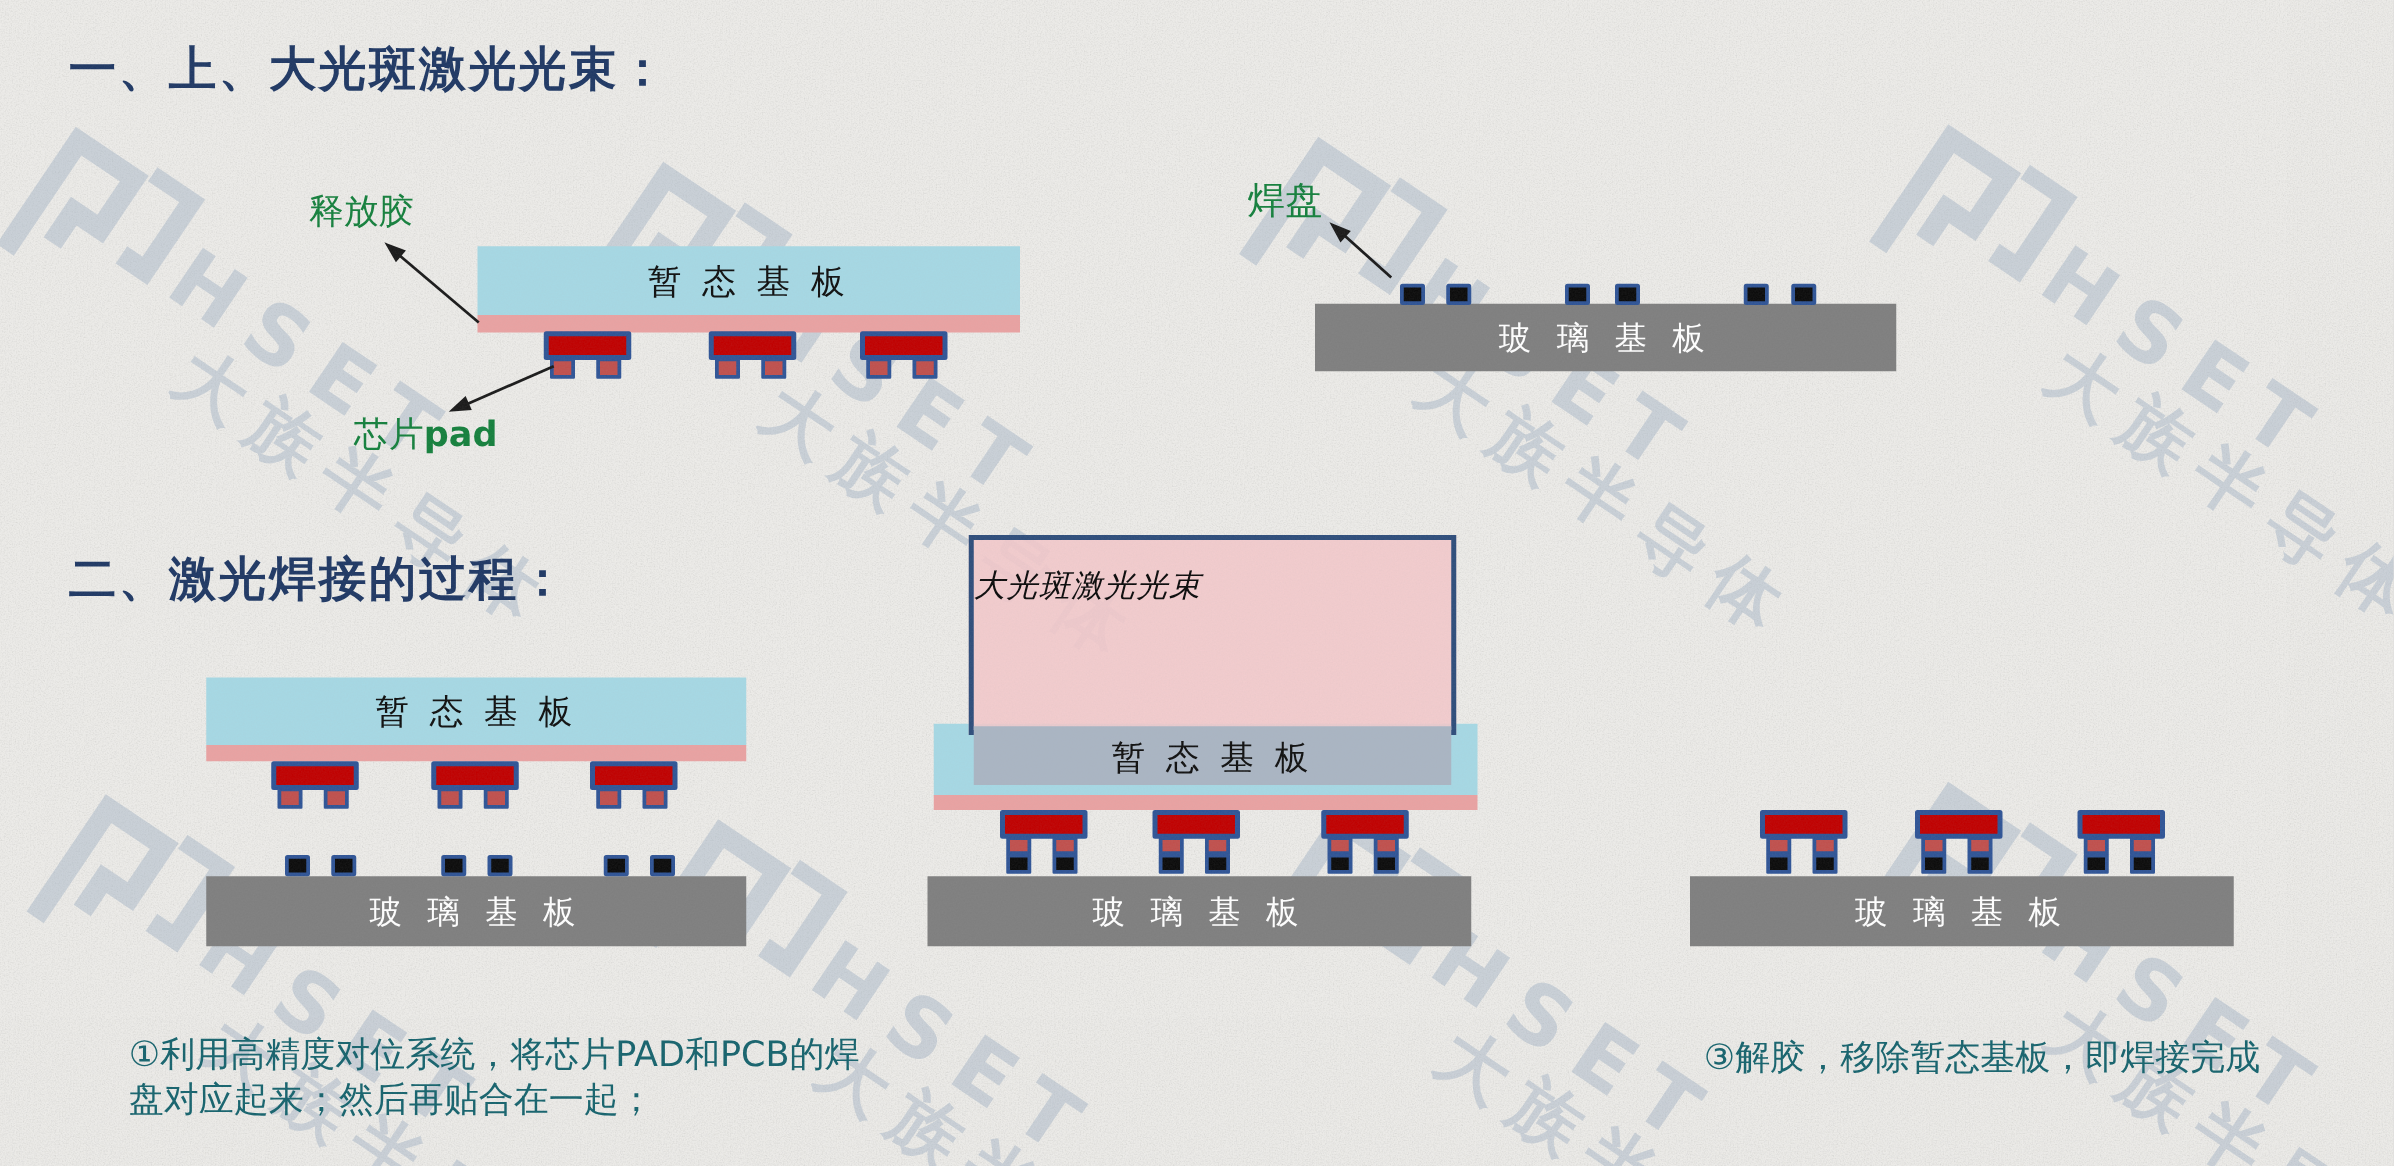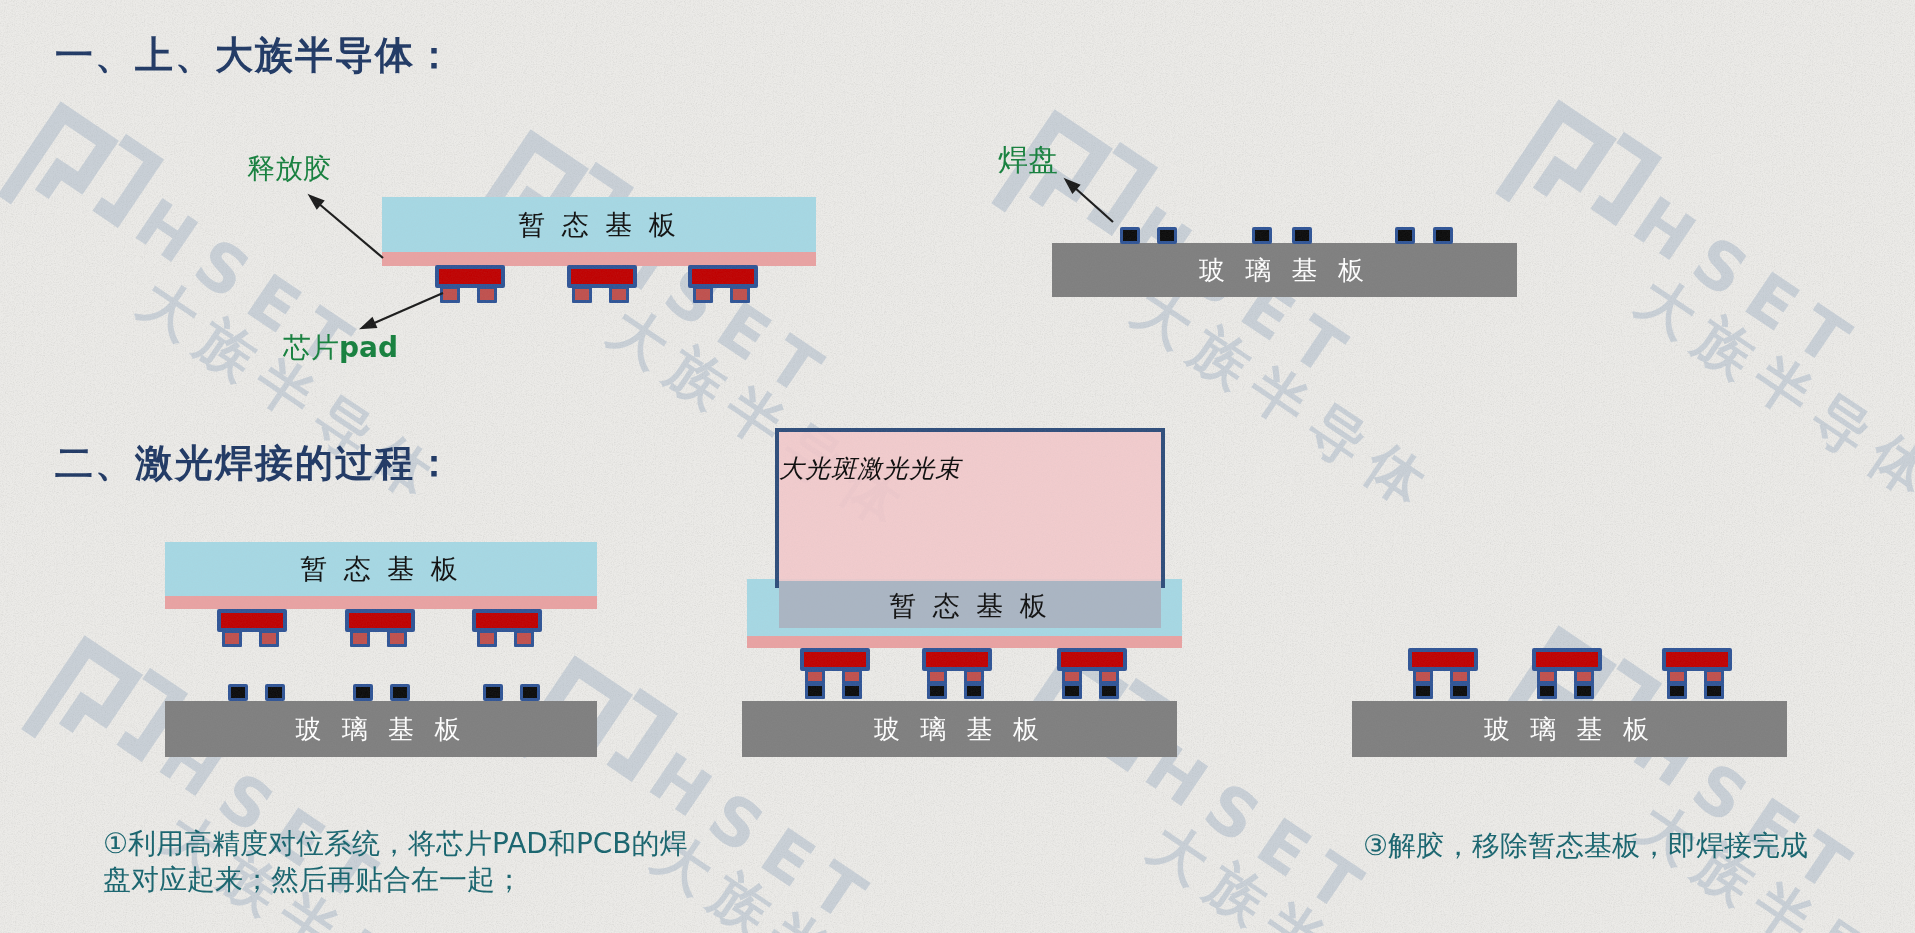--- a/index.html
+++ b/index.html
@@ -170,21 +170,21 @@
     <svg class="wm-logo" viewBox="0 0 100 100" fill="none" stroke="currentColor" stroke-width="13">
       <path d="M14,96 V14 H56 V52 H36 V76"></path>
         <path d="M64,4 H94 V58 H76"></path>
     </svg>
     <div class="wm-texts">
       <div class="wm-brand">HSET</div>
       <div class="wm-co">大族半导体</div>
     </div>
   </div>
 
-  <div class="title" style="left:55px;top:30px">一、上、大族半导体：</div>
+  <div class="title" style="left:55px;top:30px">一、上、大光斑激光光束：</div>
   <div class="title" style="left:55px;top:438px">二、激光焊接的过程：</div>
 
   <div class="anno" style="left:247px;top:150px">释放胶</div>
   <div class="rect blue" style="left:382px;top:197px;width:434px;height:55px">
     <span class="sub-label">暂 态 基 板</span>
   </div>
   <div class="pinkl" style="left:382px;top:252px;width:434px;height:14px"></div>
 
   <div class="chip" style="left:435px;top:265px">
     <div class="chip-body"></div>

